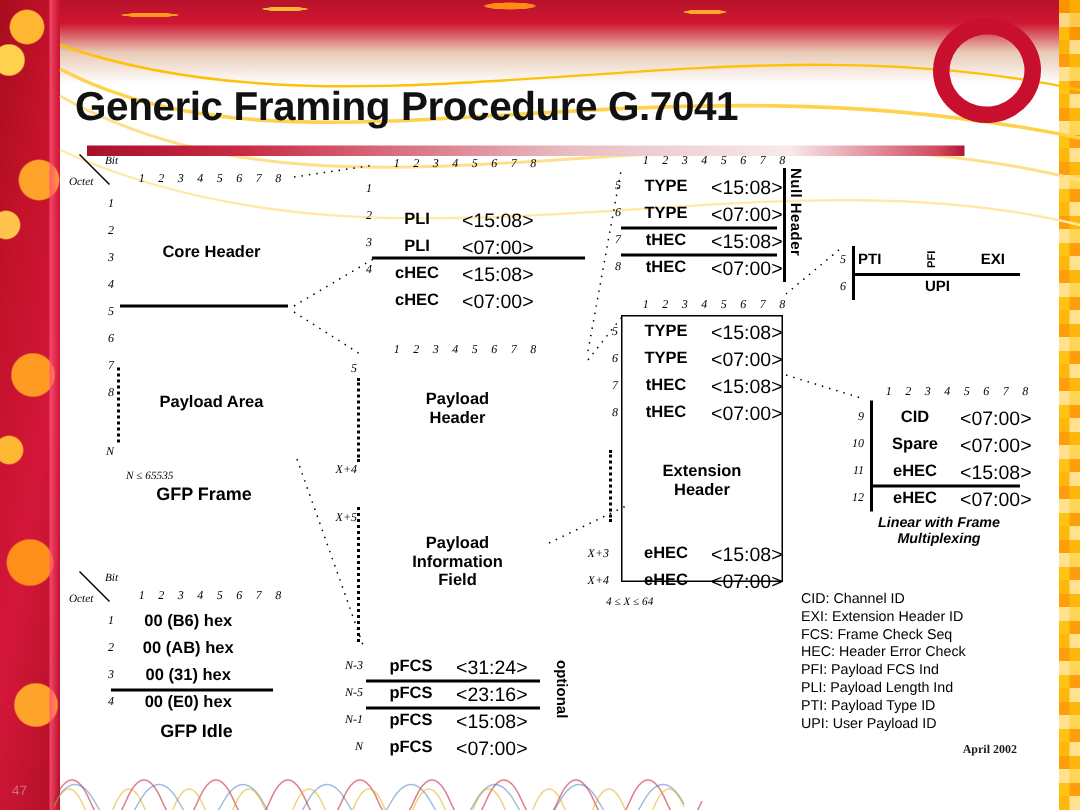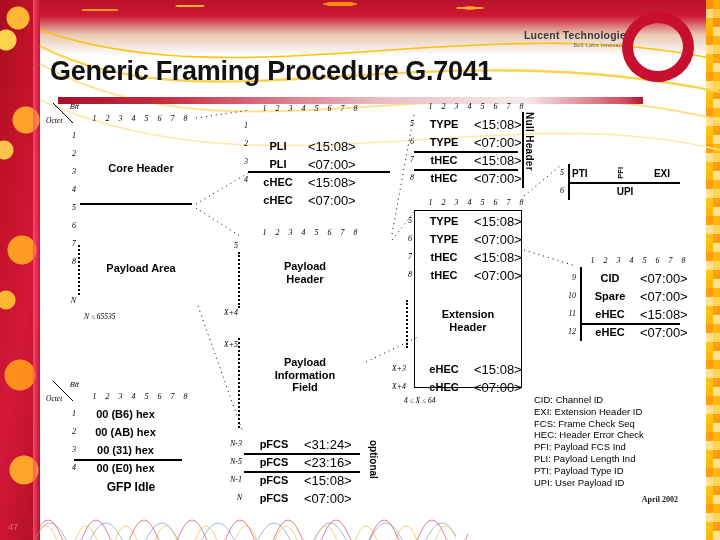--- a/index.html
+++ b/index.html
@@ -77,21 +77,21 @@
   .tag-wave{color:#8a8a96;font-size:13px;}
   .tag-length{color:#c8102e;font-size:13px;}
   .date{position:absolute;right:42px;bottom:36px;font-size:8px;font-weight:bold;
     color:#1a1a1a;font-family:"Liberation Serif",serif;}
   .pageno{position:absolute;left:8px;bottom:8px;font-size:9px;color:#d4707e;}
 
   
   .diag{position:absolute;left:0;top:100px;width:720px;height:410px;
         font-size:9px;color:#000;}
   .ttl{font-weight:bold;text-align:center;line-height:1.15;}
-  .bitlbl{font-style:italic;font-size:7.5px;font-family:Liberation Sans, sans-serif;}
+  .bitlbl{font-style:italic;font-size:7.5px;font-family:Liberation Serif, serif;}
   .octlbl{font-style:italic;font-size:7.5px;font-family:"Liberation Serif",serif;}
   .colnums{font-style:italic;font-size:8px;font-family:"Liberation Serif",serif;
            display:flex;gap:0;}
   .colnums span{width:13px;text-align:center;}
   .rowno{font-style:italic;font-size:8px;font-family:"Liberation Serif",serif;
          text-align:right;}
   .rowlist{position:absolute;}
   .rowlist div{height:18px;line-height:18px;text-align:right;font-style:italic;
                font-size:8px;font-family:"Liberation Serif",serif;}
   .fieldrows{position:absolute;}
@@ -124,24 +124,20 @@
   <div class="top-band"></div>
   <div class="right-checks"></div>
 
   <svg class="swoosh" viewBox="0 0 720 360">
     <path d="M40 46 C 200 130, 420 30, 720 92" stroke="#ffd24d" stroke-width="2.4" fill="none"></path>
     <path d="M40 64 C 230 170, 460 56, 720 120" stroke="#ffe08a" stroke-width="2" fill="none"></path>
     <path d="M40 30 C 240 100, 480 8, 720 60" stroke="#ffc107" stroke-width="1.6" fill="none"></path>
     <path d="M40 100 C 260 200, 500 96, 720 150" stroke="#ffe9a8" stroke-width="1.6" fill="none"></path>
   </svg>
 
-  <div class="logo-text">
-    <div class="logo-main">Lucent Technologies</div>
-    <div class="logo-sub">Bell Labs Innovations</div>
-  </div>
   <div class="ring"></div>
 
   <div class="title">Generic Framing Procedure G.7041</div>
   <div class="title-rule"></div>
 
   <div class="diag">
 
     <svg class="slash" style="left:52px;top:2px;">
       <line x1="1" y1="1" x2="21" y2="21" stroke="#000" stroke-width="1"></line>
     </svg>
@@ -173,20 +169,21 @@
 
     <div class="ttl" style="position:absolute;left:86px;top:62px;width:110px;font-size:11px;">
       <span>Core Header</span>
     </div>
     <div class="hline" style="left:80px;top:103px;width:112px;"></div>
     <div class="ttl" style="position:absolute;left:86px;top:162px;width:110px;font-size:11px;">
       <span>Payload Area</span>
     </div>
 
     <div class="note" style="left:84px;top:212px;">N ≤ 65535</div>
+    <div class="capt" style="left:56px;top:222px;width:160px;">GFP Frame</div>
 
     <svg class="slash" style="left:52px;top:280px;">
       <line x1="1" y1="1" x2="21" y2="21" stroke="#000" stroke-width="1"></line>
     </svg>
     <div class="bitlbl" style="position:absolute;left:70px;top:280px;">Bit</div>
     <div class="octlbl" style="position:absolute;left:46px;top:294px;">Octet</div>
     <div class="colnums" style="position:absolute;left:88px;top:292px;">
       <span>1</span>
       <span>2</span>
       <span>3</span>
@@ -446,20 +443,24 @@
       <div class="frow">
         <span class="fname">eHEC</span>
         <span class="frange">&lt;15:08&gt;</span>
       </div>
       <div class="frow">
         <span class="fname">eHEC</span>
         <span class="frange">&lt;07:00&gt;</span>
       </div>
     </div>
     <div class="hline" style="left:580px;top:223px;width:100px;"></div>
+    <div class="capt-i" style="left:556px;top:243px;width:140px;">
+      <span>Linear with Frame</span><br>
+      <span>Multiplexing</span>
+    </div>
 
     <div class="legend" style="left:534px;top:294px;">
       <div>CID: Channel ID</div>
       <div>EXI: Extension Header ID</div>
       <div>FCS: Frame Check Seq</div>
       <div>HEC: Header Error Check</div>
       <div>PFI: Payload FCS Ind</div>
       <div>PLI: Payload Length Ind</div>
       <div>PTI: Payload Type ID</div>
       <div>UPI: User Payload ID</div>

